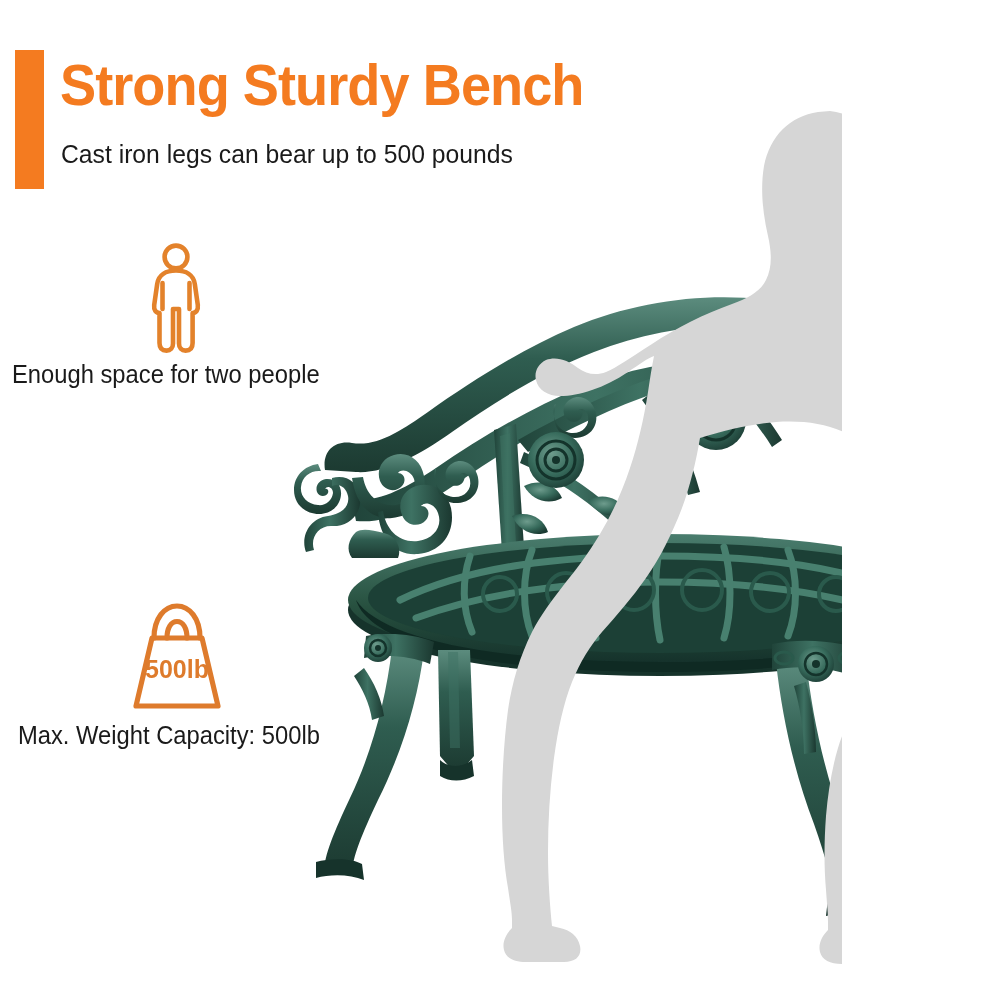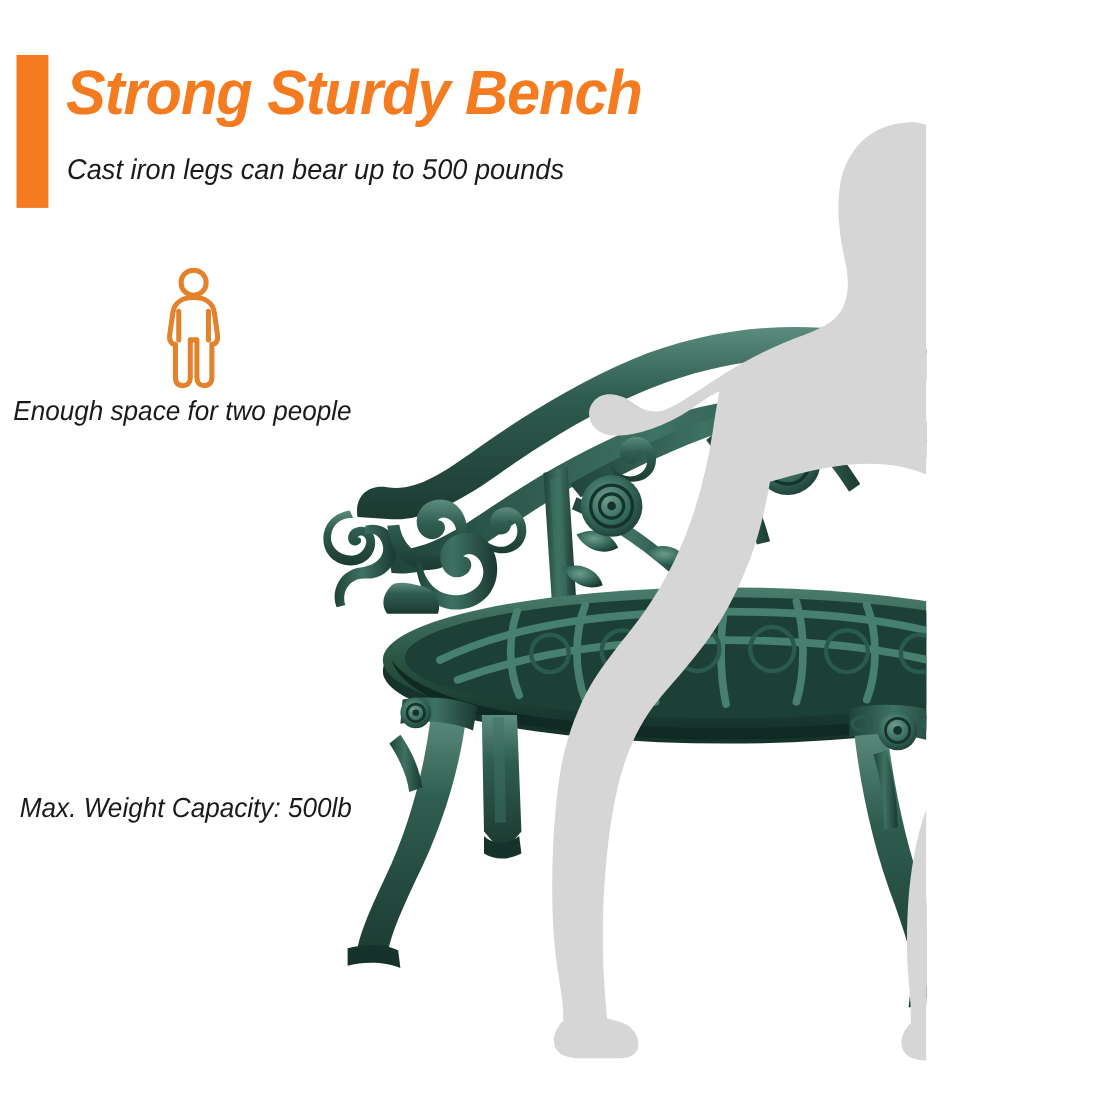--- a/index.html
+++ b/index.html
@@ -10,21 +10,20 @@
   }
   body {
     font-family: "Liberation Sans", sans-serif;
   }
   #canvas {
     position: relative;
     width: 842px;
     height: 1000px;
     background: #ffffff;
     overflow: hidden;
-    font-style: italic;
   }
 
   
   .accent-bar {
     position: absolute;
     left: 15px;
     top: 50px;
     width: 29px;
     height: 139px;
     background: #F47B20;
@@ -460,15 +459,28 @@
                  C48 70 50.4 67 49.8 62
                  L46.8 41
                  C45.5 32 38 27.5 28 27.5 Z"></path>
         <path d="M14.5 40 L14.5 66"></path>
         <path d="M41.5 40 L41.5 66"></path>
       </g>
     </svg>
   </div>
   <div class="feature-caption" id="cap-people">Enough space for two people</div>
 
+  <div class="icon-weight">
+    <svg viewBox="0 0 98 112" width="98" height="112" xmlns="http://www.w3.org/2000/svg">
+      <g fill="none" stroke="#DE7B2C" stroke-width="5.2" stroke-linecap="round" stroke-linejoin="round">
+
+        <path d="M26 38 C26 18.5 36.5 6 49 6 C61.5 6 72 18.5 72 38"></path>
+
+        <path d="M39 38 C39 28 43 21.5 49 21.5 C55 21.5 59 28 59 38"></path>
+
+        <path d="M24 38 L74 38 L90 106 L8 106 Z"></path>
+      </g>
+      <text x="49" y="78" text-anchor="middle" font-family="Liberation Sans, sans-serif" font-size="25" font-weight="bold" fill="#DE7B2C">500lb</text>
+    </svg>
+  </div>
   <div class="feature-caption" id="cap-weight">Max. Weight Capacity: 500lb</div>
 
 </div>
 
 </body></html>

